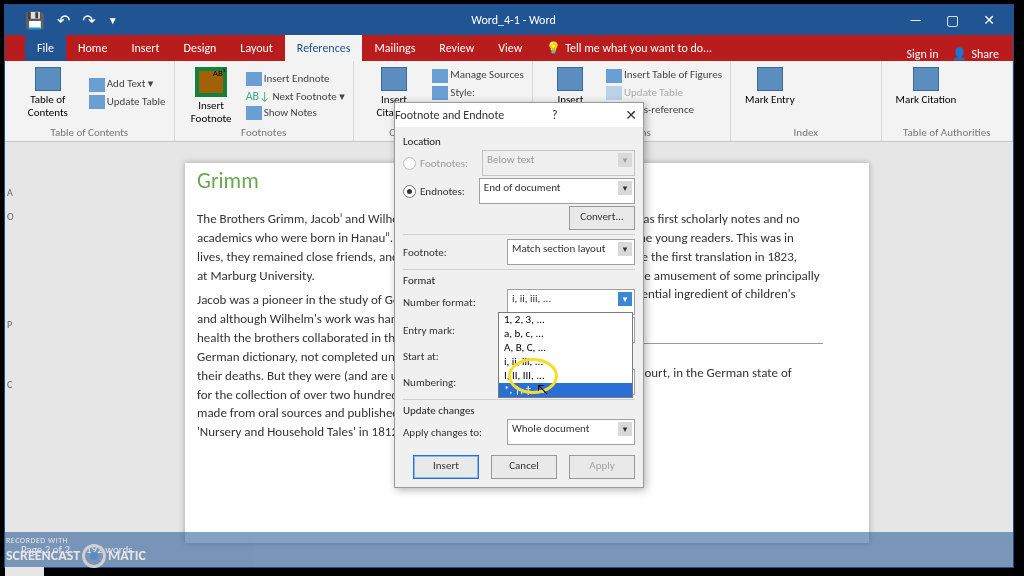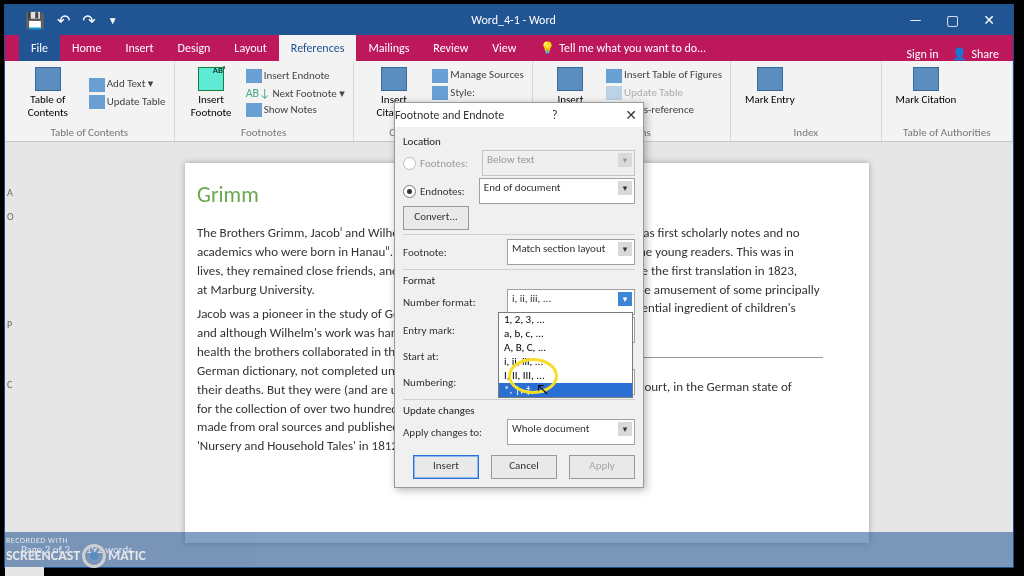--- a/index.html
+++ b/index.html
@@ -2,34 +2,34 @@
 <html><head>
 <meta charset="utf-8">
 <style>
 html,body{margin:0;padding:0;width:1024px;height:576px;overflow:hidden;font-family:"Segoe UI",Calibri,Arial,sans-serif;font-size:12px;background:#000}
 .app{position:absolute;left:4px;top:4px;right:10px;bottom:8px;background:#e6e6e6;border:1px solid #1e4f8a}
 .titlebar{height:30px;background:#205493;display:flex;align-items:center;color:#fff}
 .qat{display:flex;align-items:center;gap:12px;margin-left:20px}
 .qat span{font-size:16px}
 .titlecenter{flex:1;text-align:center;font-size:12px}
 .wincontrols{display:flex;gap:24px;margin-right:18px;font-size:14px}
-.tabs{height:26px;background:#be185d;display:flex;align-items:flex-end;color:#fff;font-size:12px;padding-left:14px}
+.tabs{height:26px;background:#b91c1c;display:flex;align-items:flex-end;color:#fff;font-size:12px;padding-left:20px}
 .tab{padding:6px 12px;cursor:pointer}
 .tab.active{background:#f3f3f3;color:#205493}
 .tabs .right{margin-left:auto;display:flex;gap:14px;padding-right:14px;align-items:center}
 .ribbon{height:80px;background:#f3f3f3;border-bottom:1px solid #c8c8c8;display:flex;font-size:11px}
 .rgroup{border-right:1px solid #d7d7d7;padding:2px 8px;display:flex;flex-direction:column;position:relative}
 .rlabel{text-align:center;color:#777;font-size:11px;position:absolute;bottom:2px;left:0;right:0}
 .big{display:flex;flex-direction:column;align-items:center;justify-content:center;padding:4px 6px;gap:2px;text-align:center}
 .big .ico{width:24px;height:22px;background:#5b8dbf;border:1px solid #376aa0}
 .stack{display:flex;flex-direction:column;gap:3px;justify-content:center}
 .stack div{white-space:nowrap;color:#444}
 .row{display:flex;gap:6px}
 .doc{position:absolute;top:158px;left:180px;width:660px;height:380px;background:#fff;box-shadow:0 0 6px rgba(0,0,0,.3);padding:0 12px;overflow:hidden}
-.doc h2{color:#6aa84f;font-size:22px;font-weight:normal;font-family:"Calibri Light",Calibri;margin:18px 0 10px}
+.doc h2{color:#6aa84f;font-size:22px;font-weight:normal;font-family:"Calibri Light",Calibri;margin:4px 0 10px}
 .doc p{color:#333;font-size:13px;line-height:1.45;margin:6px 0;font-family:Calibri}
 .leftgutter{position:absolute;top:158px;left:0;width:35px;height:380px;background:#e6e6e6;font-size:10px;color:#666;padding:24px 2px;line-height:1.2}
 .statusbar{position:absolute;bottom:0;left:0;right:0;height:35px;background:#205493;color:#e1e1ff;font-size:11px;display:flex;align-items:center;padding-left:16px;gap:16px;opacity:.55}
 .dialog{position:absolute;left:394px;top:102px;width:248px;background:#f0f0f0;border:1px solid #9a9a9a;box-shadow:2px 2px 8px rgba(0,0,0,.3);font-size:11px;color:#333}
 .dlgtitle{height:24px;display:flex;align-items:center;padding:0 0;background:#fff;font-size:12px}
 .dlgtitle .x{margin-left:auto;font-size:14px;padding:0 6px}
 .dlgbody{padding:4px 8px 8px}
 .sect{font-size:11px;color:#222;margin:4px 0 2px}
 .frow{display:flex;align-items:center;gap:14px;margin:2px 0;min-height:22px}
 .frow label{width:90px}
@@ -110,21 +110,21 @@
         <div class="stack">
           <div><span class="ribico"></span><span>Add Text</span> ▾</div>
           <div><span class="ribico"></span><span>Update Table</span></div>
         </div>
       </div>
       <div class="rlabel">Table of Contents</div>
     </div>
     <div class="rgroup" style="width:170px">
       <div class="row">
         <div class="big">
-            <div class="ico" style="background:#5eead4;border:1px solid #15803d;position:relative">
+            <div class="ico" style="background:#a16207;border:4px solid #15803d;position:relative">
               <span style="position:absolute;right:-2px;top:-4px;font-size:9px">AB¹</span>
             </div>
             <div>Insert Footnote</div>
           </div>
         <div class="stack">
           <div><span class="ribico"></span><span>Insert Endnote</span></div>
           <div><span style="color:#4a8;font-size:12px">AB↓</span> <span>Next Footnote</span> ▾</div>
           <div><span class="ribico"></span><span>Show Notes</span></div>
         </div>
       </div>
@@ -224,21 +224,21 @@
     <div class="frow">
       <div class="radio checked">
           <div class="r"></div>
           <span>Endnotes:</span>
         </div>
       <div class="sel">
           <span>End of document</span>
           <div class="car">▾</div>
         </div>
     </div>
-    <div class="frow" style="">
+    <div class="frow" style="justify-content:flex-end">
         <div class="btn">Convert...</div>
       </div>
     <div class="sep"></div>
     <div class="frow">
         <label>Footnote:</label>
       <div class="sel">
           <span>Match section layout</span>
           <div class="car">▾</div>
         </div>
     </div>

